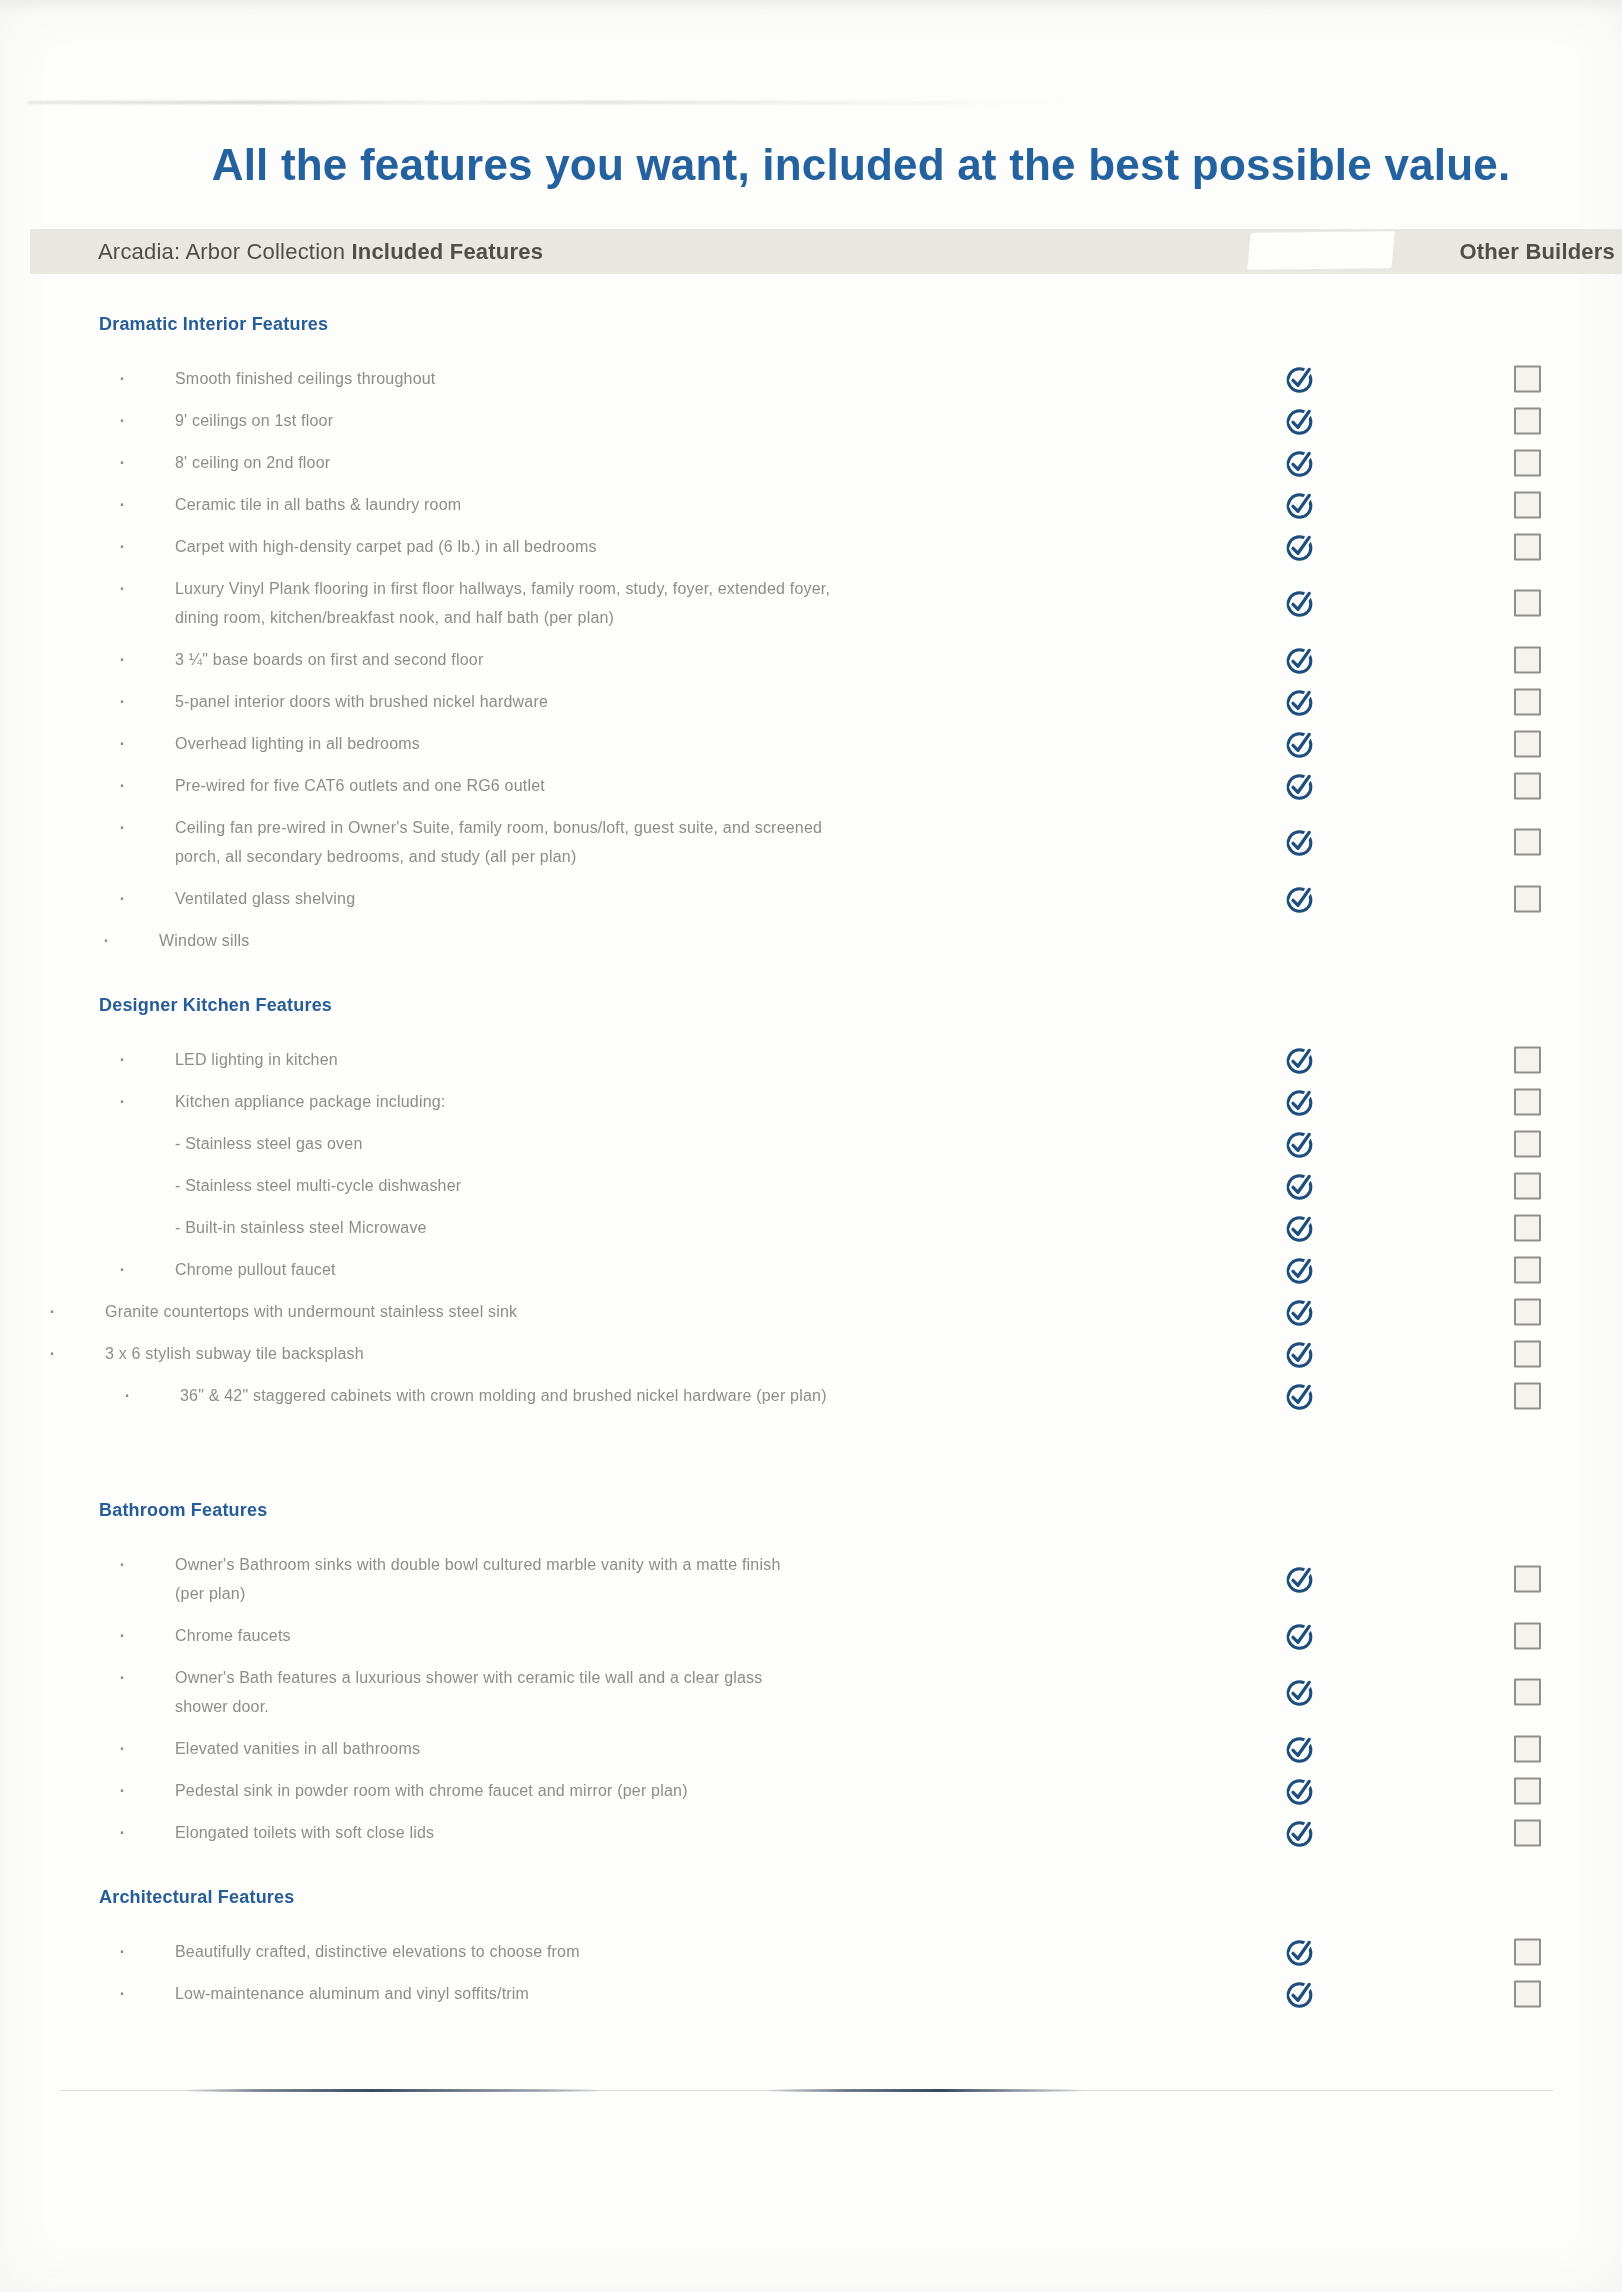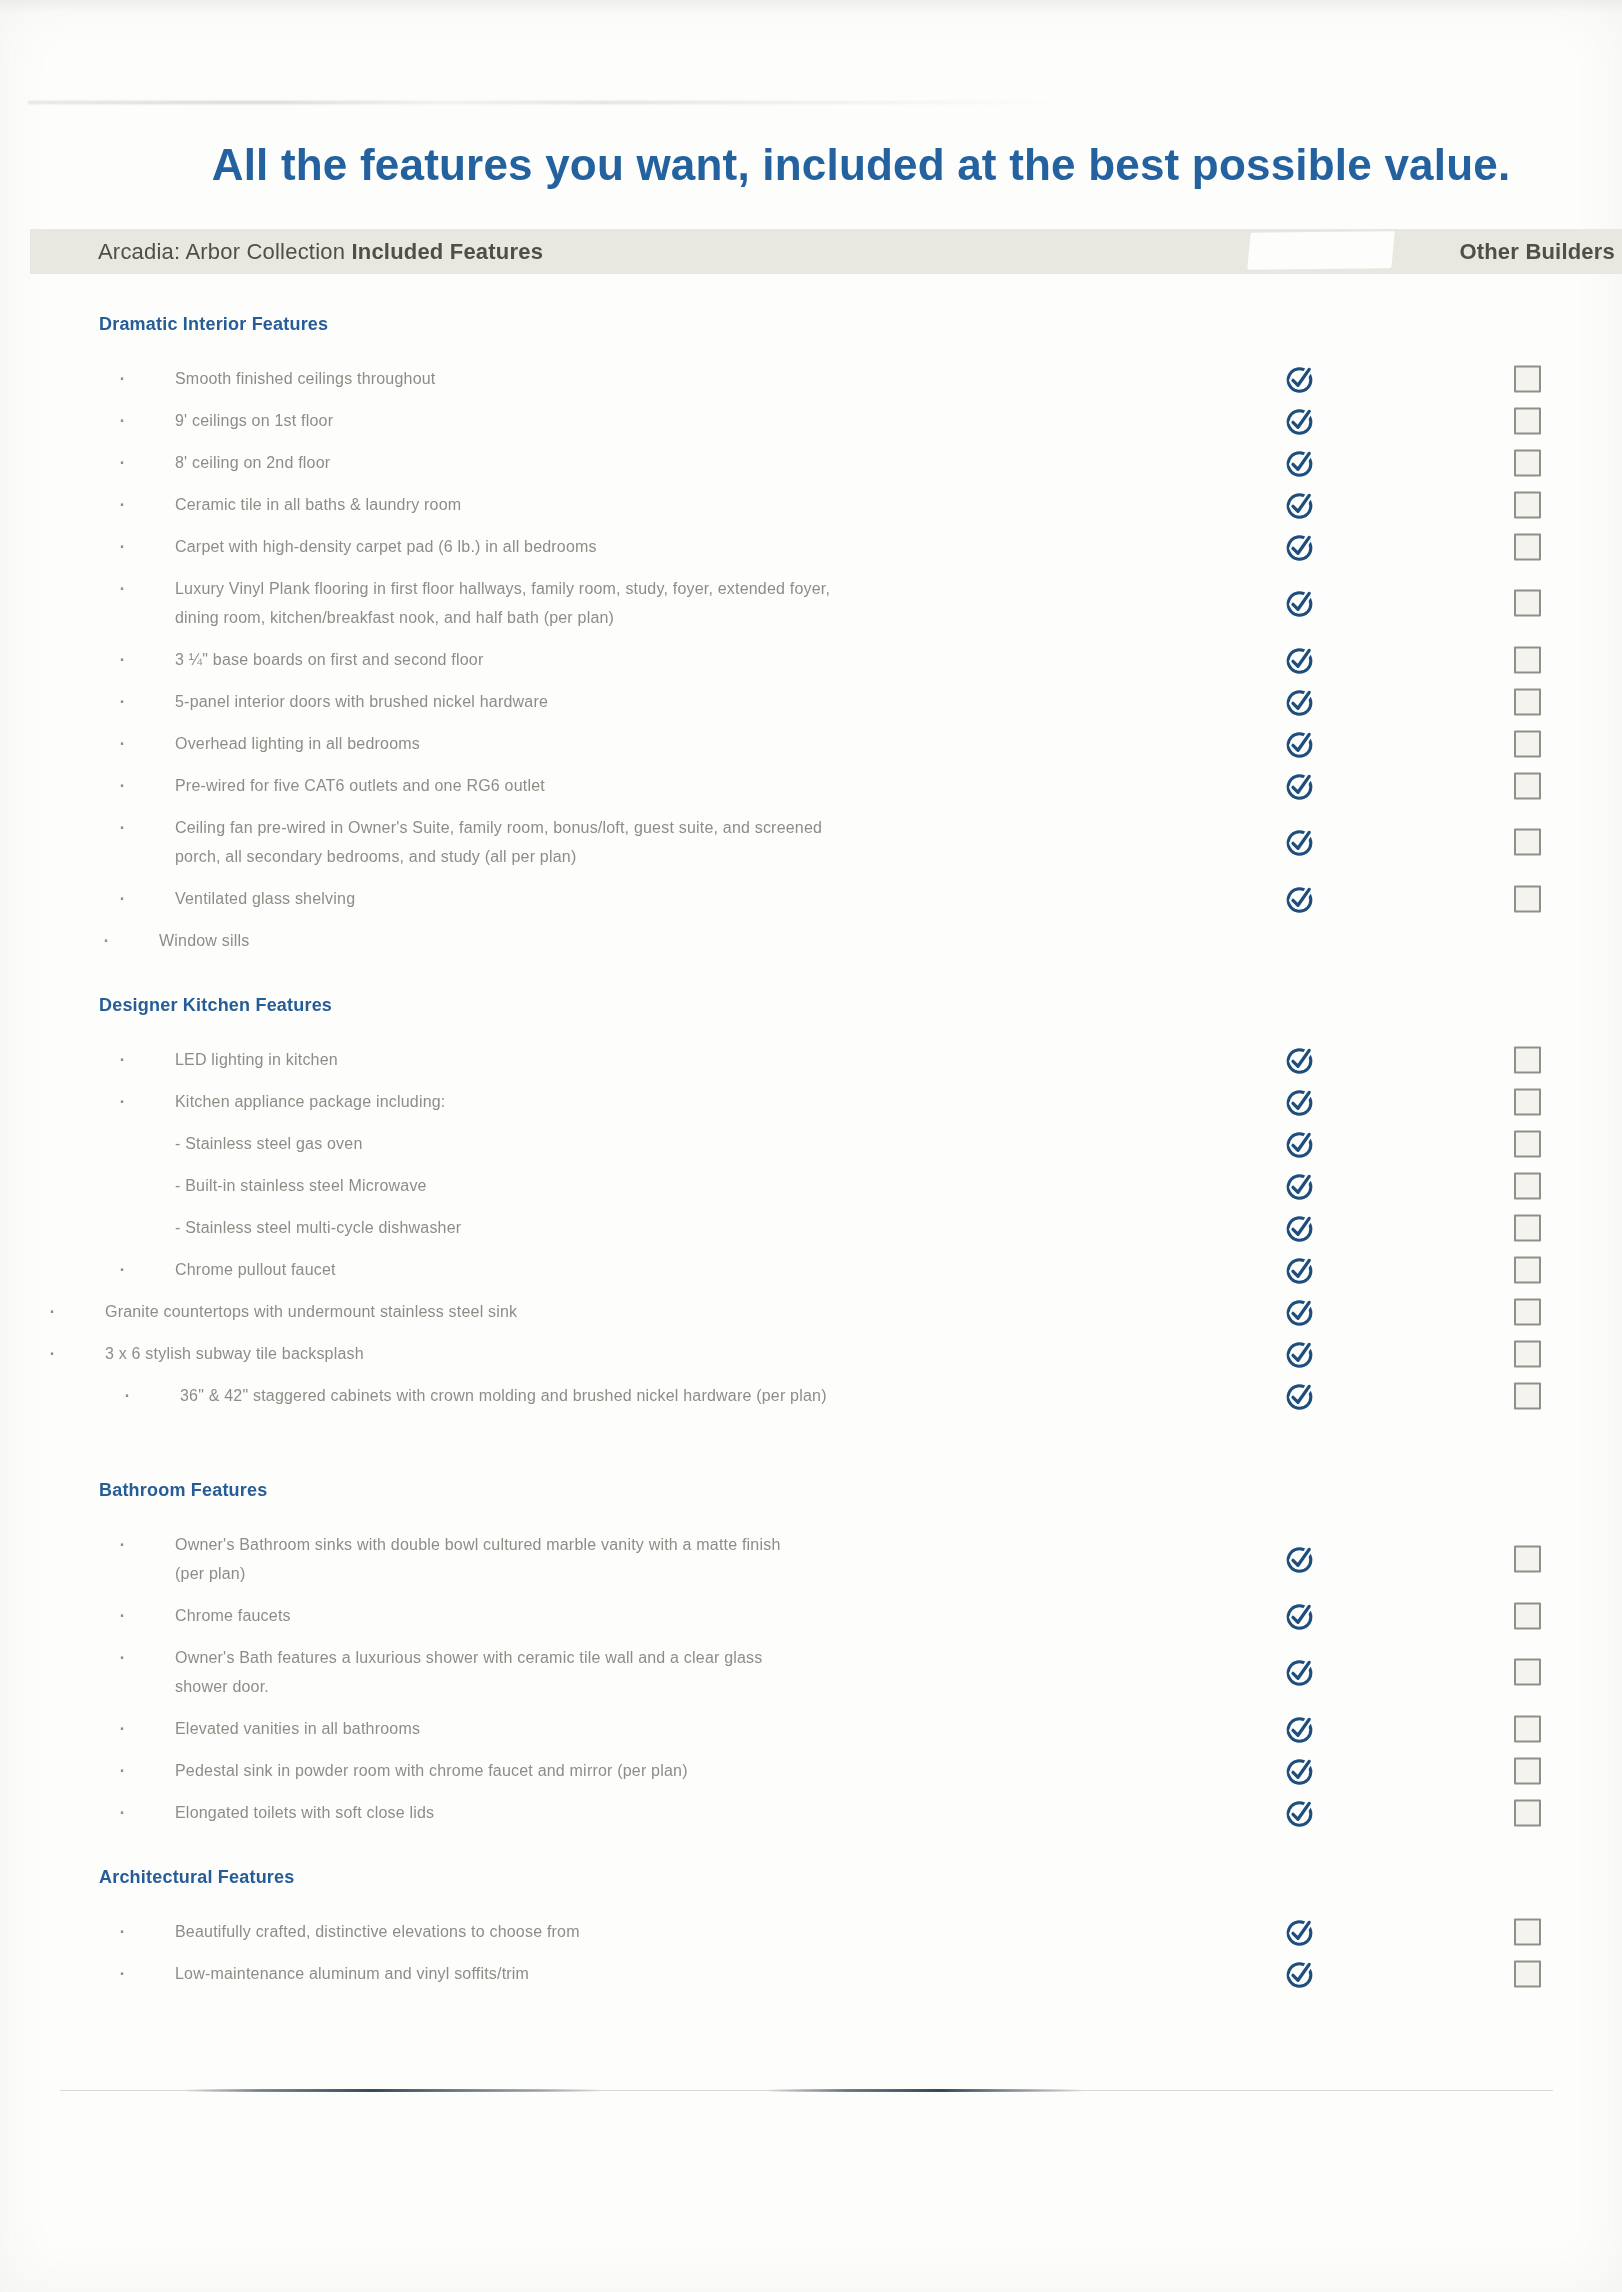--- a/index.html
+++ b/index.html
@@ -45,21 +45,21 @@
     border-radius:2px;
   }
   .band .band-right{
     margin-left:auto; font-weight:700; white-space:nowrap; position:relative;
   }
   .content{padding-left:78px; position:relative;}
   .section h2{
     color:var(--c-heading); font-size:18px; line-height:32px; font-weight:700;
     letter-spacing:0.2px; margin:34px 0 24px 21px;
   }
-  .section:nth-child(3) h2{margin-top:64px;}
+  .section:nth-child(3) h2{margin-top:84px;}
   .section:nth-child(4) h2{}
   .row{
     position:relative; margin-bottom:13px; min-height:29px;
   }
   .lead{position:relative; display:block; max-width:1119px;}
   .bullet{
     position:absolute; left:40px; top:-2px;
     color:var(--c-body); font-size:24px; line-height:29px;
   }
   .item-text{
@@ -326,35 +326,35 @@
       <circle cx="15.5" cy="17" r="11.3" fill="none" stroke="#1d4e7d" stroke-width="3.1"></circle>
       <path d="M9 17.3 L14 22.3 L25.2 6.4" fill="none" stroke="#fdfdfc" stroke-width="7.5" stroke-linecap="round" stroke-linejoin="round"></path>
       <path d="M9 17.3 L14 22.3 L25.2 6.4" fill="none" stroke="#1d4e7d" stroke-width="3.3" stroke-linecap="round" stroke-linejoin="round"></path>
     </svg>
   </span>
           <span class="box-icon"></span>
         </div>
         <div class="row dash">
     <div class="lead">
 
+      <span class="item-text">- Stainless steel multi-cycle dishwasher</span>
+    </div>
+  <span class="check-icon">
+    <svg width="32" height="32" viewBox="0 0 32 32">
+      <circle cx="15.5" cy="17" r="11.3" fill="none" stroke="#1d4e7d" stroke-width="3.1"></circle>
+      <path d="M9 17.3 L14 22.3 L25.2 6.4" fill="none" stroke="#fdfdfc" stroke-width="7.5" stroke-linecap="round" stroke-linejoin="round"></path>
+      <path d="M9 17.3 L14 22.3 L25.2 6.4" fill="none" stroke="#1d4e7d" stroke-width="3.3" stroke-linecap="round" stroke-linejoin="round"></path>
+    </svg>
+  </span>
+          <span class="box-icon"></span>
+        </div>
+        <div class="row dash">
+    <div class="lead">
+
       <span class="item-text">- Built-in stainless steel Microwave</span>
-    </div>
-  <span class="check-icon">
-    <svg width="32" height="32" viewBox="0 0 32 32">
-      <circle cx="15.5" cy="17" r="11.3" fill="none" stroke="#1d4e7d" stroke-width="3.1"></circle>
-      <path d="M9 17.3 L14 22.3 L25.2 6.4" fill="none" stroke="#fdfdfc" stroke-width="7.5" stroke-linecap="round" stroke-linejoin="round"></path>
-      <path d="M9 17.3 L14 22.3 L25.2 6.4" fill="none" stroke="#1d4e7d" stroke-width="3.3" stroke-linecap="round" stroke-linejoin="round"></path>
-    </svg>
-  </span>
-          <span class="box-icon"></span>
-        </div>
-        <div class="row dash">
-    <div class="lead">
-
-      <span class="item-text">- Stainless steel multi-cycle dishwasher</span>
     </div>
   <span class="check-icon">
     <svg width="32" height="32" viewBox="0 0 32 32">
       <circle cx="15.5" cy="17" r="11.3" fill="none" stroke="#1d4e7d" stroke-width="3.1"></circle>
       <path d="M9 17.3 L14 22.3 L25.2 6.4" fill="none" stroke="#fdfdfc" stroke-width="7.5" stroke-linecap="round" stroke-linejoin="round"></path>
       <path d="M9 17.3 L14 22.3 L25.2 6.4" fill="none" stroke="#1d4e7d" stroke-width="3.3" stroke-linecap="round" stroke-linejoin="round"></path>
     </svg>
   </span>
           <span class="box-icon"></span>
         </div>

